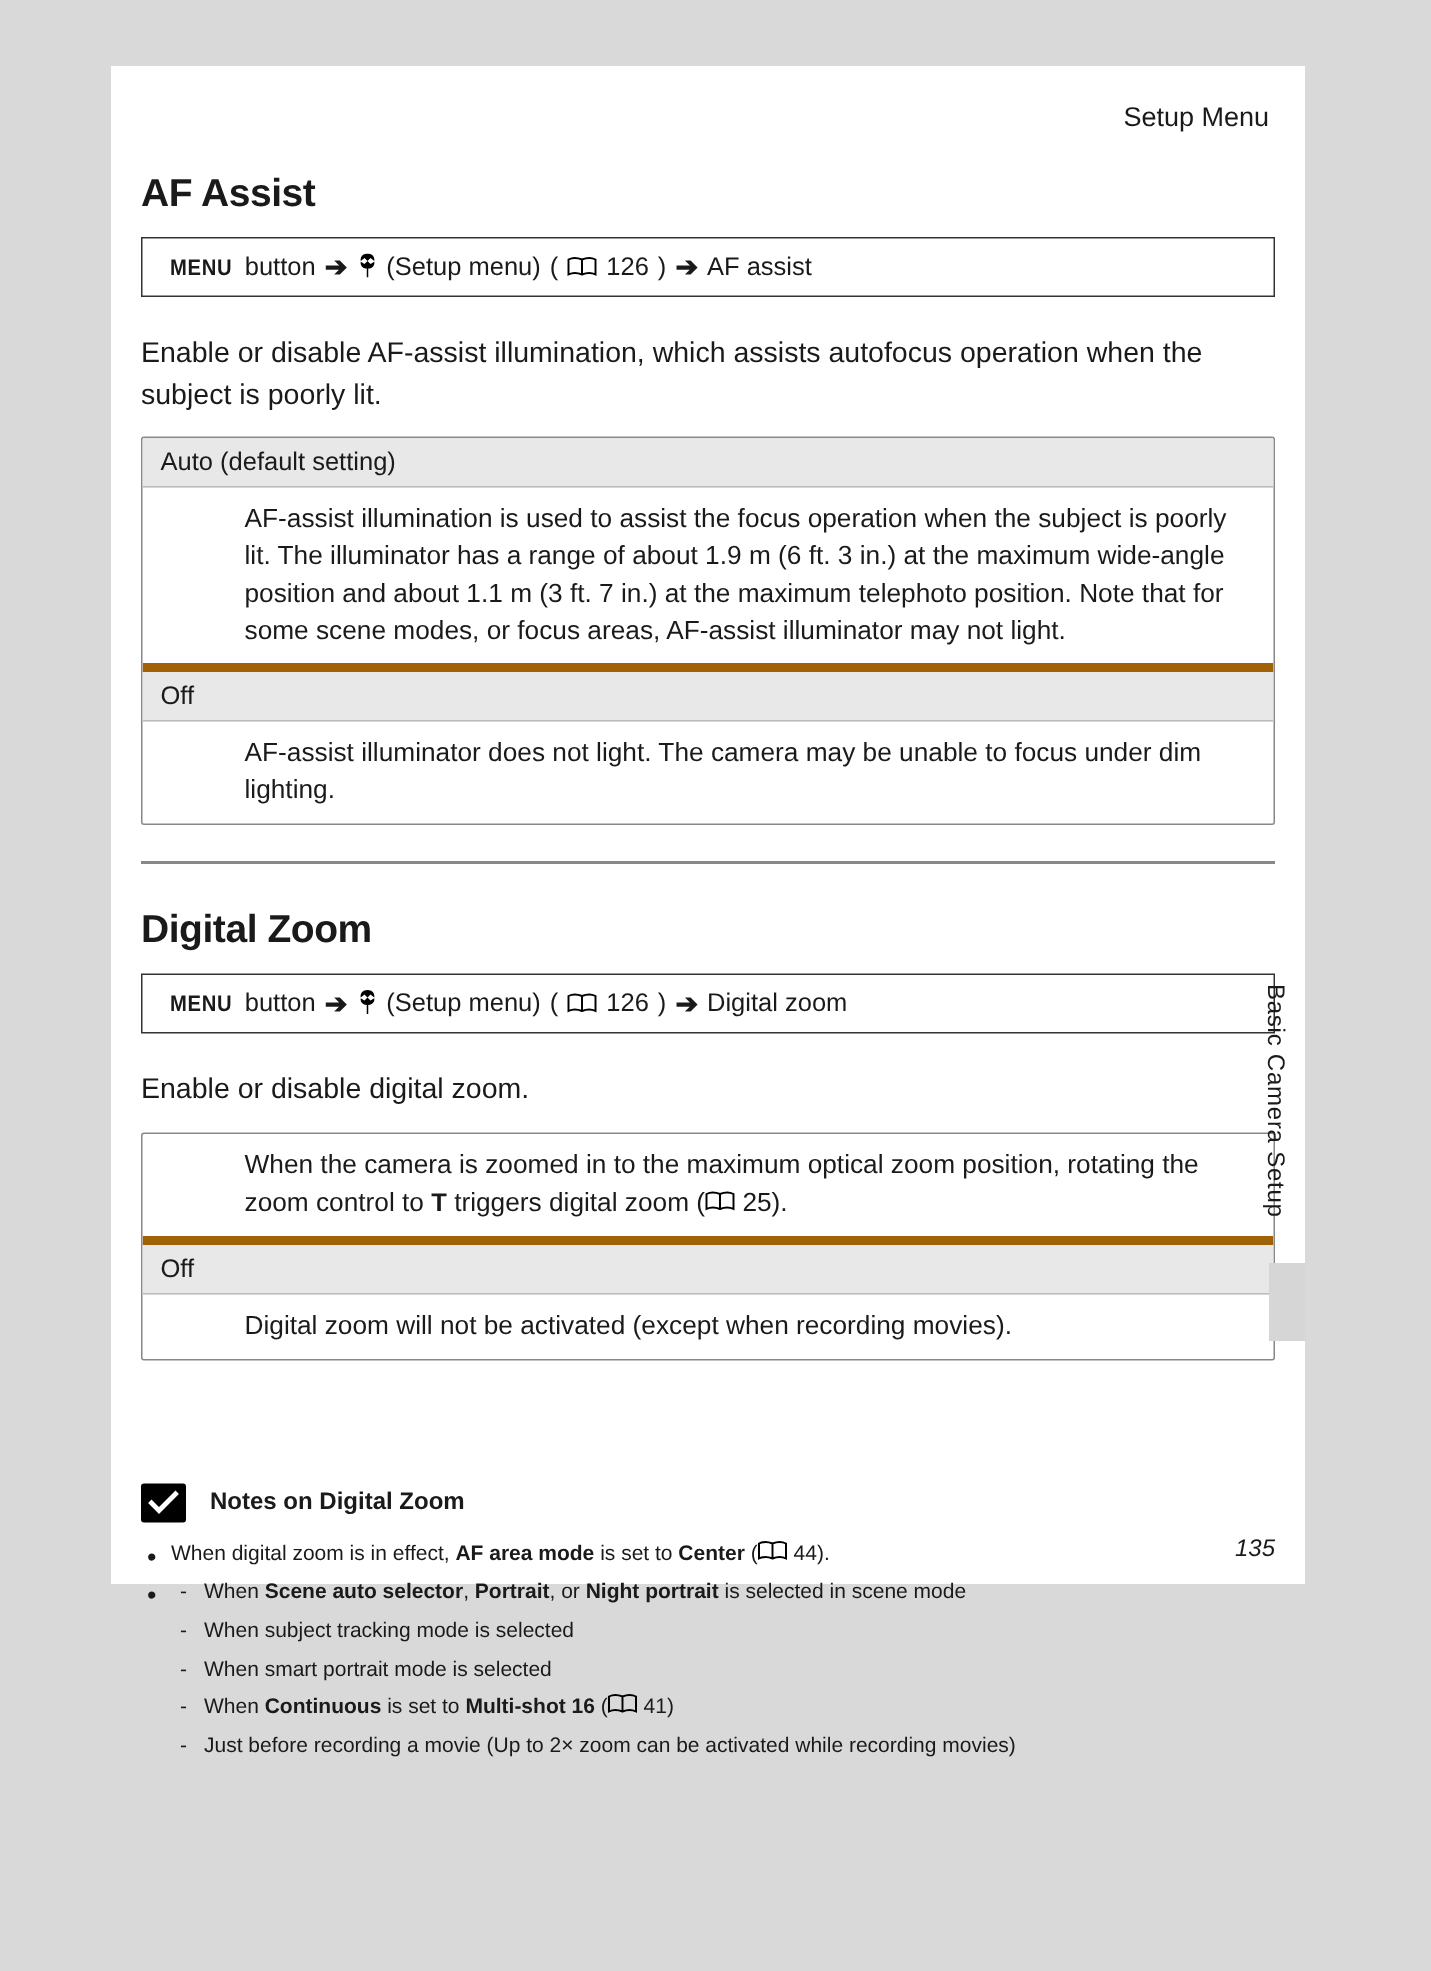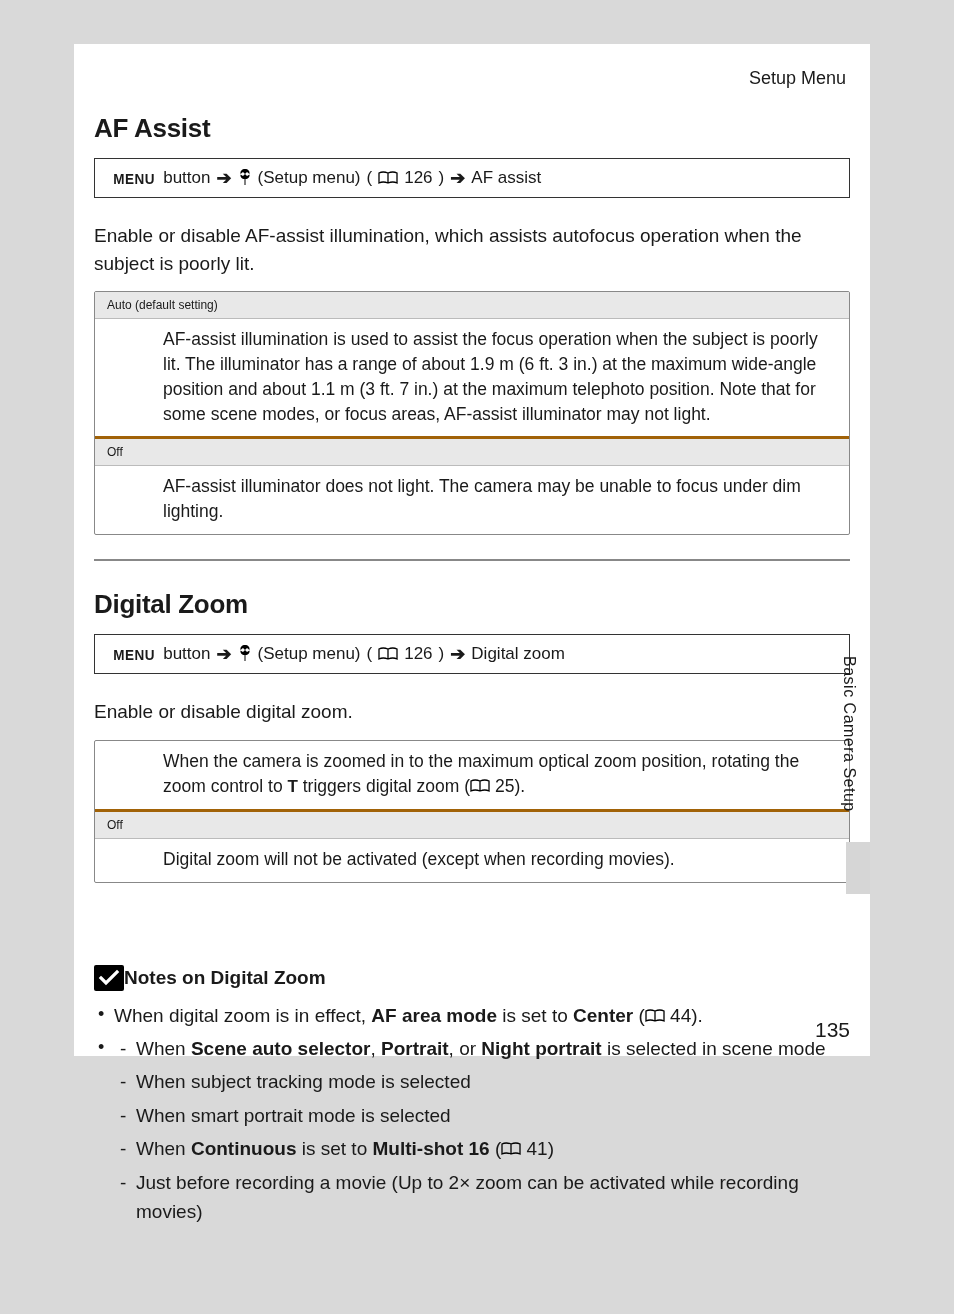--- a/index.html
+++ b/index.html
@@ -75,61 +75,61 @@
   }
   .option-table {
     border: 1px solid #888;
     border-radius: 2px;
     overflow: hidden;
     margin-bottom: 22px;
   }
   .option-header {
     background: #e8e8e8;
     padding: 6px 12px;
-    font-size: 12px;
+    font-size: 17px;
     border-bottom: 1px solid #bbb;
   }
-  .option-header.notop { border-top: 3px solid #a16207; }
+  .option-header.notop { border-top: 6px solid #a16207; }
   .option-body {
     padding: 8px 12px 10px 68px;
     font-size: 17.5px;
     line-height: 1.42;
   }
   .tele-t {
     font-family: Arial, sans-serif;
     font-weight: 900;
     font-size: 17px;
   }
   hr.sep {
     border: none;
     border-top: 2px solid #888;
     margin: 24px 0 28px 0;
   }
   .notes-group { margin-top: 82px; }
   .notes-heading {
     display: flex;
     align-items: center;
-    gap: 0;
-    font-size: 19px;
+    gap: 16px;
+    font-size: 16px;
     font-weight: 700;
     margin-bottom: 10px;
   }
   .check-box {
     width: 30px;
     height: 26px;
     background: #000;
     border-radius: 2px;
     display: flex;
     align-items: center;
     justify-content: center;
   }
   .check-box svg { display: block; }
   ul.notes {
     list-style: none;
-    font-size: 19px;
+    font-size: 14px;
     line-height: 1.55;
   }
   ul.notes > li {
     position: relative;
     padding-left: 20px;
     margin-bottom: 4px;
   }
   ul.notes > li::before {
     content: "•";
     position: absolute;
@@ -166,21 +166,22 @@
     right: 0;
     top: 798px;
     width: 24px;
     height: 52px;
     background: #d6d6d6;
   }
   .page-num {
     position: absolute;
     right: 20px;
     bottom: 14px;
-    font-size: 21px;
+    font-style: italic;
+    font-size: 16px;
   }
 </style>
 </head>
 <body>
 
 <div class="page">
 
   <div class="header-right">Setup Menu</div>
 
   <h2 class="section-title">AF Assist</h2>

